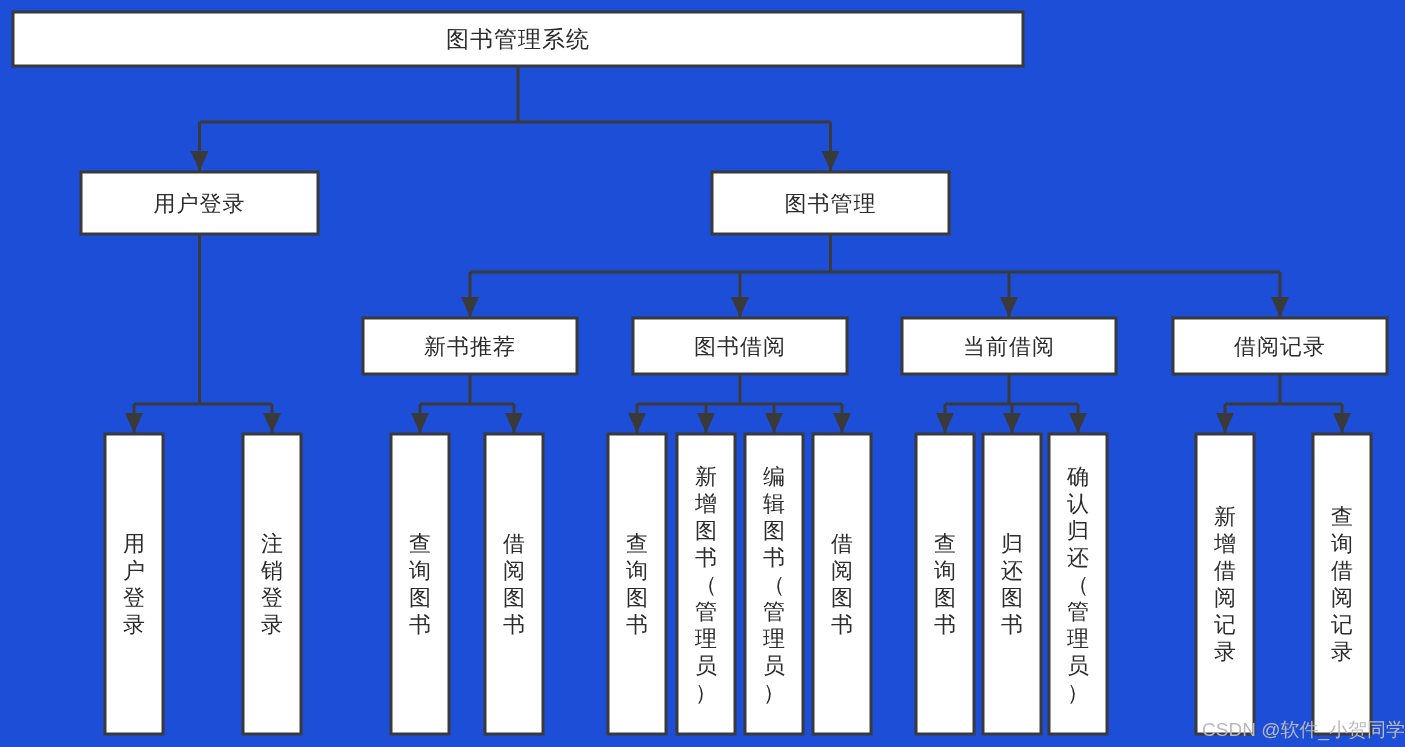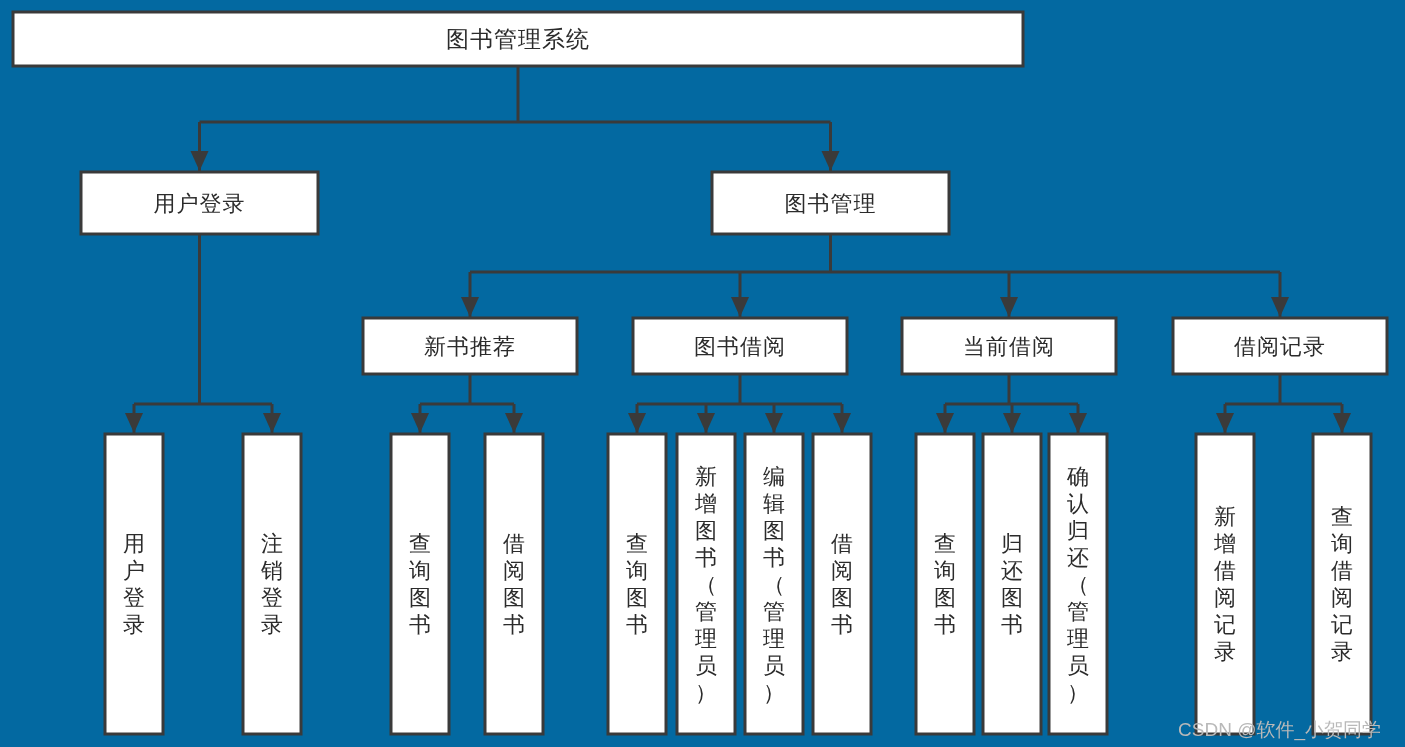--- a/index.html
+++ b/index.html
@@ -1,22 +1,22 @@
 <!DOCTYPE html>
 <html><head>
 <meta charset="utf-8">
 <style>
   html,body{margin:0;padding:0;background:#ffffff;}
   body{width:1405px;height:747px;font-family:"Liberation Sans","DejaVu Sans",sans-serif;overflow:hidden;}
-  #stage{position:relative;width:1405px;height:747px;background:#0369a1;}
+  #stage{position:relative;width:1405px;height:747px;background:#1d4ed8;}
   svg.diagram{position:absolute;left:0;top:0;width:1405px;height:747px;}
   .node-rect{fill:#ffffff;stroke:#3a3a3a;stroke-width:3;}
   .connector{stroke:#3a3a3a;stroke-width:3;fill:none;}
   .arrow-head{fill:#3a3a3a;stroke:none;}
-  .watermark{position:absolute;right:24px;bottom:4px;font-family:"Liberation Sans","DejaVu Sans",sans-serif;font-size:19px;color:#b9b9b9;white-space:nowrap;}
+  .watermark{position:absolute;right:0;bottom:4px;font-family:"Liberation Sans","DejaVu Sans",sans-serif;font-size:19px;color:#b9b9b9;white-space:nowrap;}
 </style>
 </head>
 <body>
 
 <div id="stage">
   <svg class="diagram" viewBox="0 0 1405 747">
     <g id="connectors-layer">
         <line x1="518" y1="66" x2="518" y2="122" class="connector"></line>
         <line x1="199.5" y1="122" x2="830.5" y2="122" class="connector"></line>
         <line x1="199.5" y1="122" x2="199.5" y2="171" class="connector"></line>

